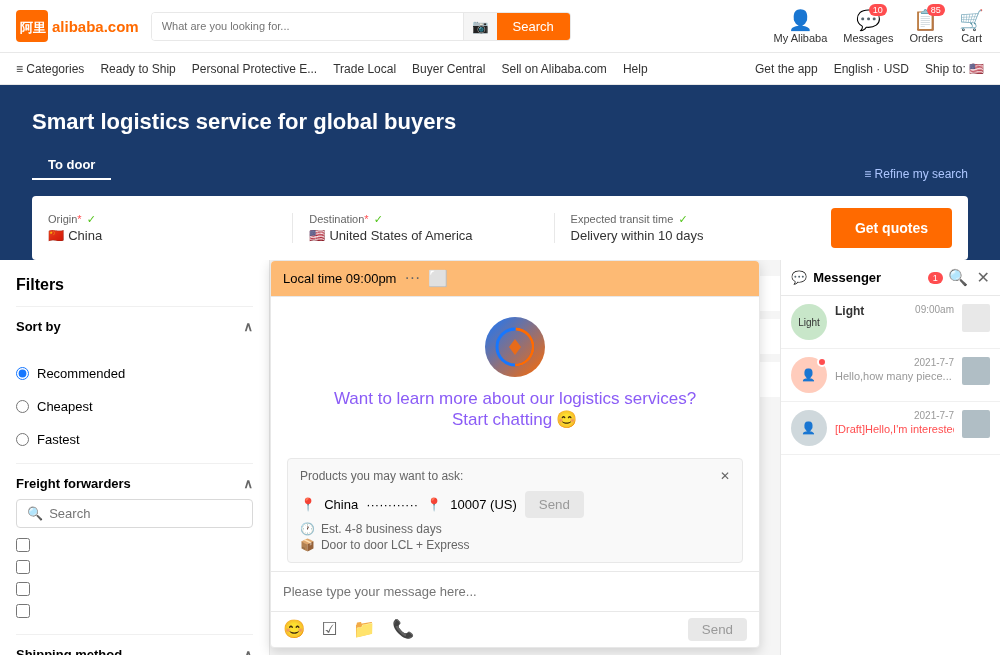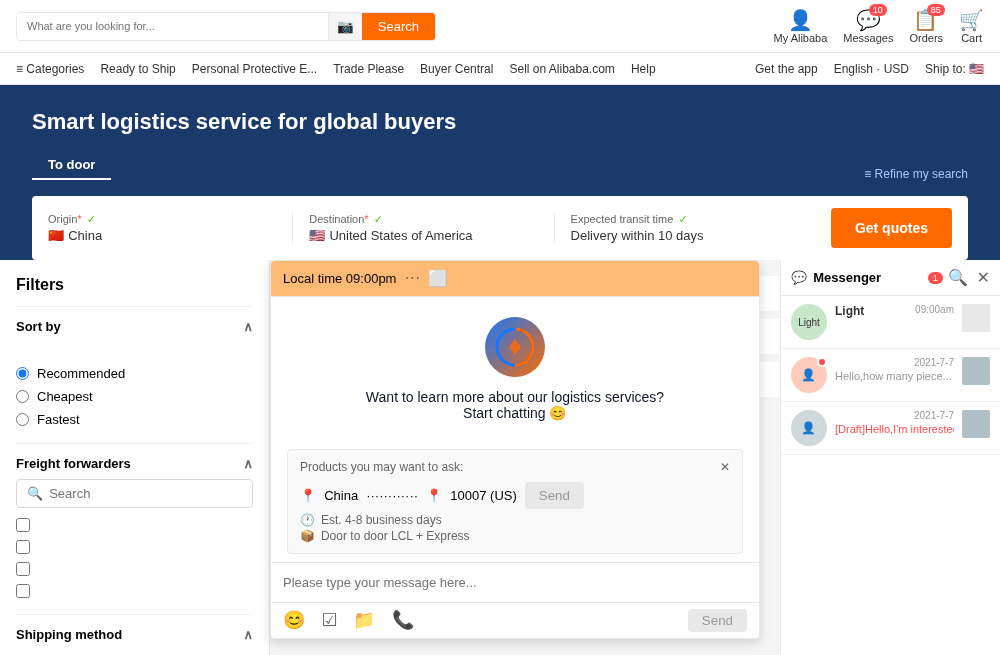--- a/index.html
+++ b/index.html
@@ -41,21 +41,21 @@
 
     
     .main { display: flex; position: relative; height: calc(655px - 32px - 32px - 140px); overflow: hidden; }
 
     
     .sidebar { width: 270px; background: #fff; padding: 16px; overflow-y: auto; flex-shrink: 0; border-right: 1px solid #e8e8e8; }
     .sidebar h2 { font-size: 16px; font-weight: bold; margin-bottom: 12px; }
     .filter-section { margin-bottom: 16px; }
     .filter-header { display: flex; justify-content: space-between; align-items: center; margin-bottom: 8px; font-size: 13px; font-weight: bold; }
     .filter-toggle { cursor: pointer; color: #666; }
-    .radio-group { display: flex; flex-direction: column; gap: 8px; margin-top: 32px; }
+    .radio-group { display: flex; flex-direction: column; gap: 18px; margin-top: 32px; }
     .radio-item { display: flex; align-items: center; gap: 8px; cursor: pointer; font-size: 13px; }
     .radio-item input[type=radio] { accent-color: #1677ff; }
     .search-freight { display: flex; align-items: center; border: 1px solid #d9d9d9; border-radius: 4px; padding: 6px 10px; gap: 6px; margin-bottom: 10px; }
     .search-freight input { border: none; outline: none; font-size: 13px; flex: 1; }
     .checkbox-list { display: flex; flex-direction: column; gap: 8px; }
     .checkbox-item { display: flex; align-items: center; gap: 8px; }
     .checkbox-item input[type=checkbox] { width: 14px; height: 14px; }
     .divider { border: none; border-top: 1px solid #f0f0f0; margin: 12px 0; }
     .shipping-method-header { display: flex; justify-content: space-between; align-items: center; font-size: 13px; font-weight: bold; }
 
@@ -63,21 +63,21 @@
     .results { flex: 1; padding: 16px; overflow-y: auto; background: #f5f5f5; }
     .arrow { color: #999; margin: 0 4px; }
 
     
     .chat-overlay { position: absolute; top: 0; left: 270px; width: 490px; background: #fff; border: 1px solid #e8e8e8; border-radius: 4px; z-index: 10; display: flex; flex-direction: column; box-shadow: 0 4px 12px rgba(0,0,0,0.15); }
     .chat-header { background: #fdba74; padding: 8px 12px; display: flex; align-items: center; gap: 8px; border-bottom: 1px solid #e8e8e8; border-radius: 4px 4px 0 0; }
     .chat-header-icons { display: flex; gap: 8px; color: #666; font-size: 16px; }
     .chat-body { padding: 20px 16px; text-align: center; flex: 1; }
     .chat-logo { width: 60px; height: 60px; border-radius: 50%; background: linear-gradient(135deg, #1677ff, #ff6a00); display: flex; align-items: center; justify-content: center; margin: 0 auto 12px; font-size: 28px; }
     .chat-welcome { font-size: 16px; font-weight: bold; margin-bottom: 8px; }
-    .chat-subtitle { font-size: 14px; color: #0f172a; }
+    .chat-subtitle { font-size: 17px; color: #8b5cf6; }
     .chat-product-bar { background: #f9f9f9; border: 1px solid #e8e8e8; border-radius: 4px; margin: 8px 16px; padding: 10px 12px; }
     .chat-product-header { display: flex; justify-content: space-between; align-items: center; font-size: 12px; color: #666; margin-bottom: 8px; }
     .chat-product-route { display: flex; align-items: center; gap: 8px; font-size: 13px; margin-bottom: 4px; }
     .chat-product-details { font-size: 12px; color: #666; display: flex; flex-direction: column; gap: 2px; }
     .chat-product-row { display: flex; align-items: center; gap: 6px; }
     .send-btn { background: #e8e8e8; color: #999; border: none; border-radius: 4px; padding: 6px 14px; cursor: pointer; float: right; }
     .chat-input-area { padding: 8px 12px; border-top: 1px solid #e8e8e8; }
     .chat-input { width: 100%; border: none; outline: none; font-size: 13px; color: #0369a1; padding: 4px 0; }
     .chat-toolbar { display: flex; gap: 16px; padding: 6px 12px; border-top: 1px solid #e8e8e8; color: #666; font-size: 18px; }
     .chat-send-btn-bottom { background: #e8e8e8; color: #999; border: none; border-radius: 4px; padding: 4px 14px; margin-left: auto; cursor: pointer; }
@@ -98,20 +98,27 @@
     .msg-draft { color: #ff4d4f; }
     .msg-img-preview { width: 28px; height: 28px; background: #e8e8e8; border-radius: 2px; flex-shrink: 0; }
 
     
     .route-row { background: #fff; margin: 0 16px 8px; padding: 10px 14px; border-radius: 4px; font-size: 13px; color: #333; display: flex; align-items: center; }
   </style>
 </head>
 <body>
 
 <div class="header">
+  <div class="logo">
+    <svg width="32" height="32" viewBox="0 0 32 32">
+      <rect width="32" height="32" fill="#ff6a00" rx="4"></rect>
+      <text x="4" y="22" font-size="13" fill="white" font-weight="bold">阿里</text>
+    </svg>
+    <span style="color:#ff6a00;font-weight:bold;font-size:15px;">alibaba.com</span>
+  </div>
   <div class="search-bar">
     <input type="text" placeholder="What are you looking for..." style="">
     <button class="search-camera">📷</button>
     <button class="search-btn">Search</button>
   </div>
   <div class="header-actions">
     <div class="header-action">
       <span class="icon-wrap">👤</span>
       <span>My Alibaba</span>
     </div>
@@ -127,21 +134,21 @@
       <span class="icon-wrap">🛒</span>
       <span>Cart</span>
     </div>
   </div>
 </div>
 
 <div class="nav">
   <span class="nav-item">≡ Categories</span>
   <span class="nav-item">Ready to Ship</span>
   <span class="nav-item">Personal Protective E...</span>
-  <span class="nav-item">Trade Please</span>
+  <span class="nav-item">Trade Local</span>
   <span class="nav-item">Buyer Central</span>
   <span class="nav-item">Sell on Alibaba.com</span>
   <span class="nav-item">Help</span>
   <div class="nav-right">
     <span class="nav-item">Get the app</span>
     <span class="nav-item">English · USD</span>
     <span class="nav-item">Ship to: 🇺🇸</span>
   </div>
 </div>
 

